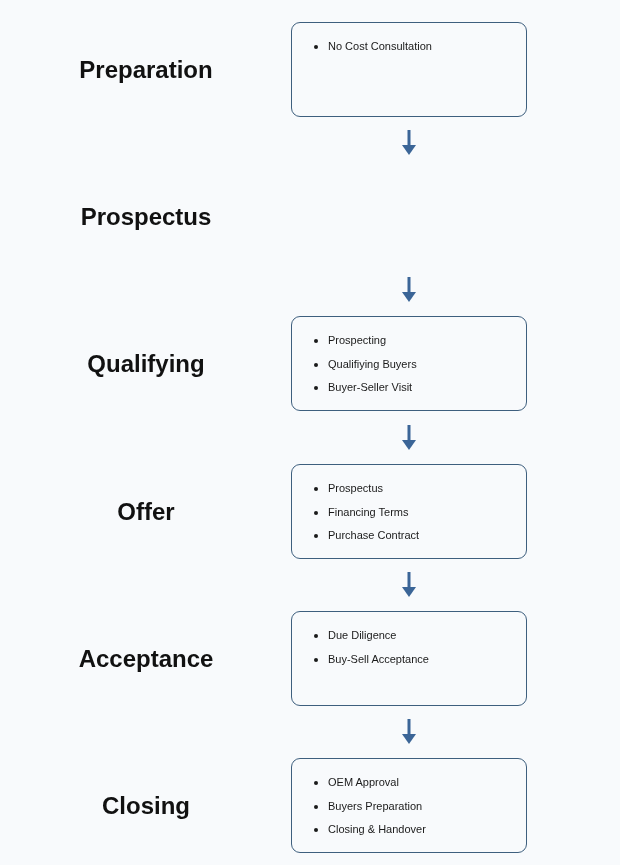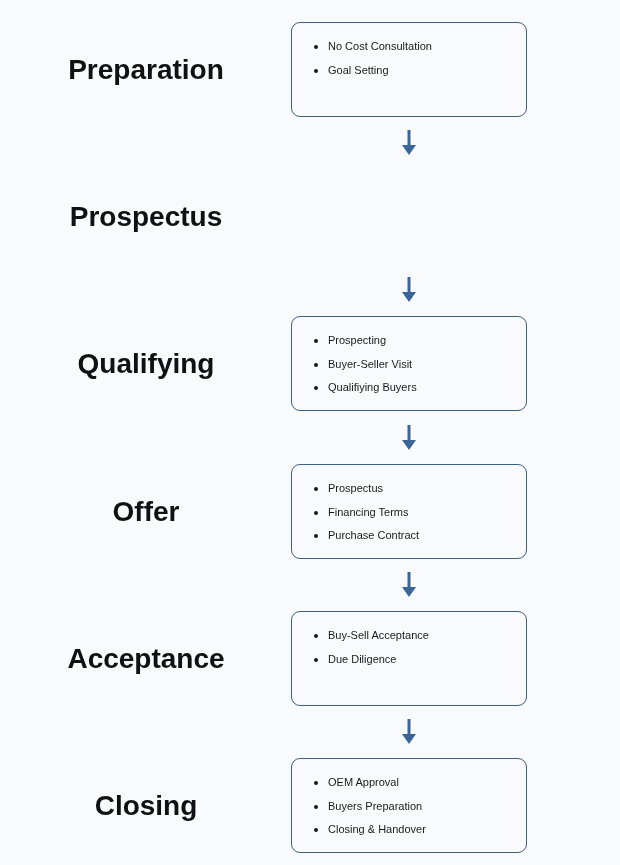--- a/index.html
+++ b/index.html
@@ -15,21 +15,21 @@
       position: absolute;
       left: 0; width: 620px;
       height: 95px;
     }
     .stage-label {
       position: absolute;
       left: 0; width: 292px;
       top: 0; height: 95px;
       display: flex; align-items: center; justify-content: center;
       font-weight: bold;
-      font-size: 28px;
+      font-size: 24px;
       color: #111111;
     }
     .stage-box {
       position: absolute;
       left: 291px; width: 234px;
       top: 0; height: 93px;
       border: 1px solid #3e5f7e;
       border-radius: 9px;
       background: #f8fafc;
       box-sizing: border-box;
@@ -65,21 +65,20 @@
     .arrow svg { display: block; }
   </style>
 </head>
 <body>
 
 <div class="stage" style="top:22px;">
   <div class="stage-label">Preparation</div>
   <div class="stage-box">
     <ul>
       <li><span class="bullet"></span><span>No Cost Consultation</span></li>
-      <li><span class="bullet"></span><span>Goal Setting</span></li>
     </ul>
   </div>
 </div>
 <div class="arrow" style="top:130px;">
   <svg width="14" height="26" viewBox="0 0 14 26">
       <rect x="5.5" y="0" width="3" height="17" fill="#3b6597"></rect>
       <polygon points="0,15 14,15 7,25" fill="#3b6597"></polygon>
     </svg>
 </div>
 
@@ -91,22 +90,22 @@
       <rect x="5.5" y="0" width="3" height="17" fill="#3b6597"></rect>
       <polygon points="0,15 14,15 7,25" fill="#3b6597"></polygon>
     </svg>
 </div>
 
 <div class="stage" style="top:316px;">
   <div class="stage-label">Qualifying</div>
   <div class="stage-box">
     <ul>
       <li><span class="bullet"></span><span>Prospecting</span></li>
+      <li><span class="bullet"></span><span>Qualifiying Buyers</span></li>
       <li><span class="bullet"></span><span>Buyer-Seller Visit</span></li>
-      <li><span class="bullet"></span><span>Qualifiying Buyers</span></li>
     </ul>
   </div>
 </div>
 <div class="arrow" style="top:425px;">
   <svg width="14" height="26" viewBox="0 0 14 26">
       <rect x="5.5" y="0" width="3" height="17" fill="#3b6597"></rect>
       <polygon points="0,15 14,15 7,25" fill="#3b6597"></polygon>
     </svg>
 </div>
 
@@ -124,22 +123,22 @@
   <svg width="14" height="26" viewBox="0 0 14 26">
       <rect x="5.5" y="0" width="3" height="17" fill="#3b6597"></rect>
       <polygon points="0,15 14,15 7,25" fill="#3b6597"></polygon>
     </svg>
 </div>
 
 <div class="stage" style="top:611px;">
   <div class="stage-label">Acceptance</div>
   <div class="stage-box">
     <ul>
+      <li><span class="bullet"></span><span>Due Diligence</span></li>
       <li><span class="bullet"></span><span>Buy-Sell Acceptance</span></li>
-      <li><span class="bullet"></span><span>Due Diligence</span></li>
     </ul>
   </div>
 </div>
 <div class="arrow" style="top:719px;">
   <svg width="14" height="26" viewBox="0 0 14 26">
       <rect x="5.5" y="0" width="3" height="17" fill="#3b6597"></rect>
       <polygon points="0,15 14,15 7,25" fill="#3b6597"></polygon>
     </svg>
 </div>
 

